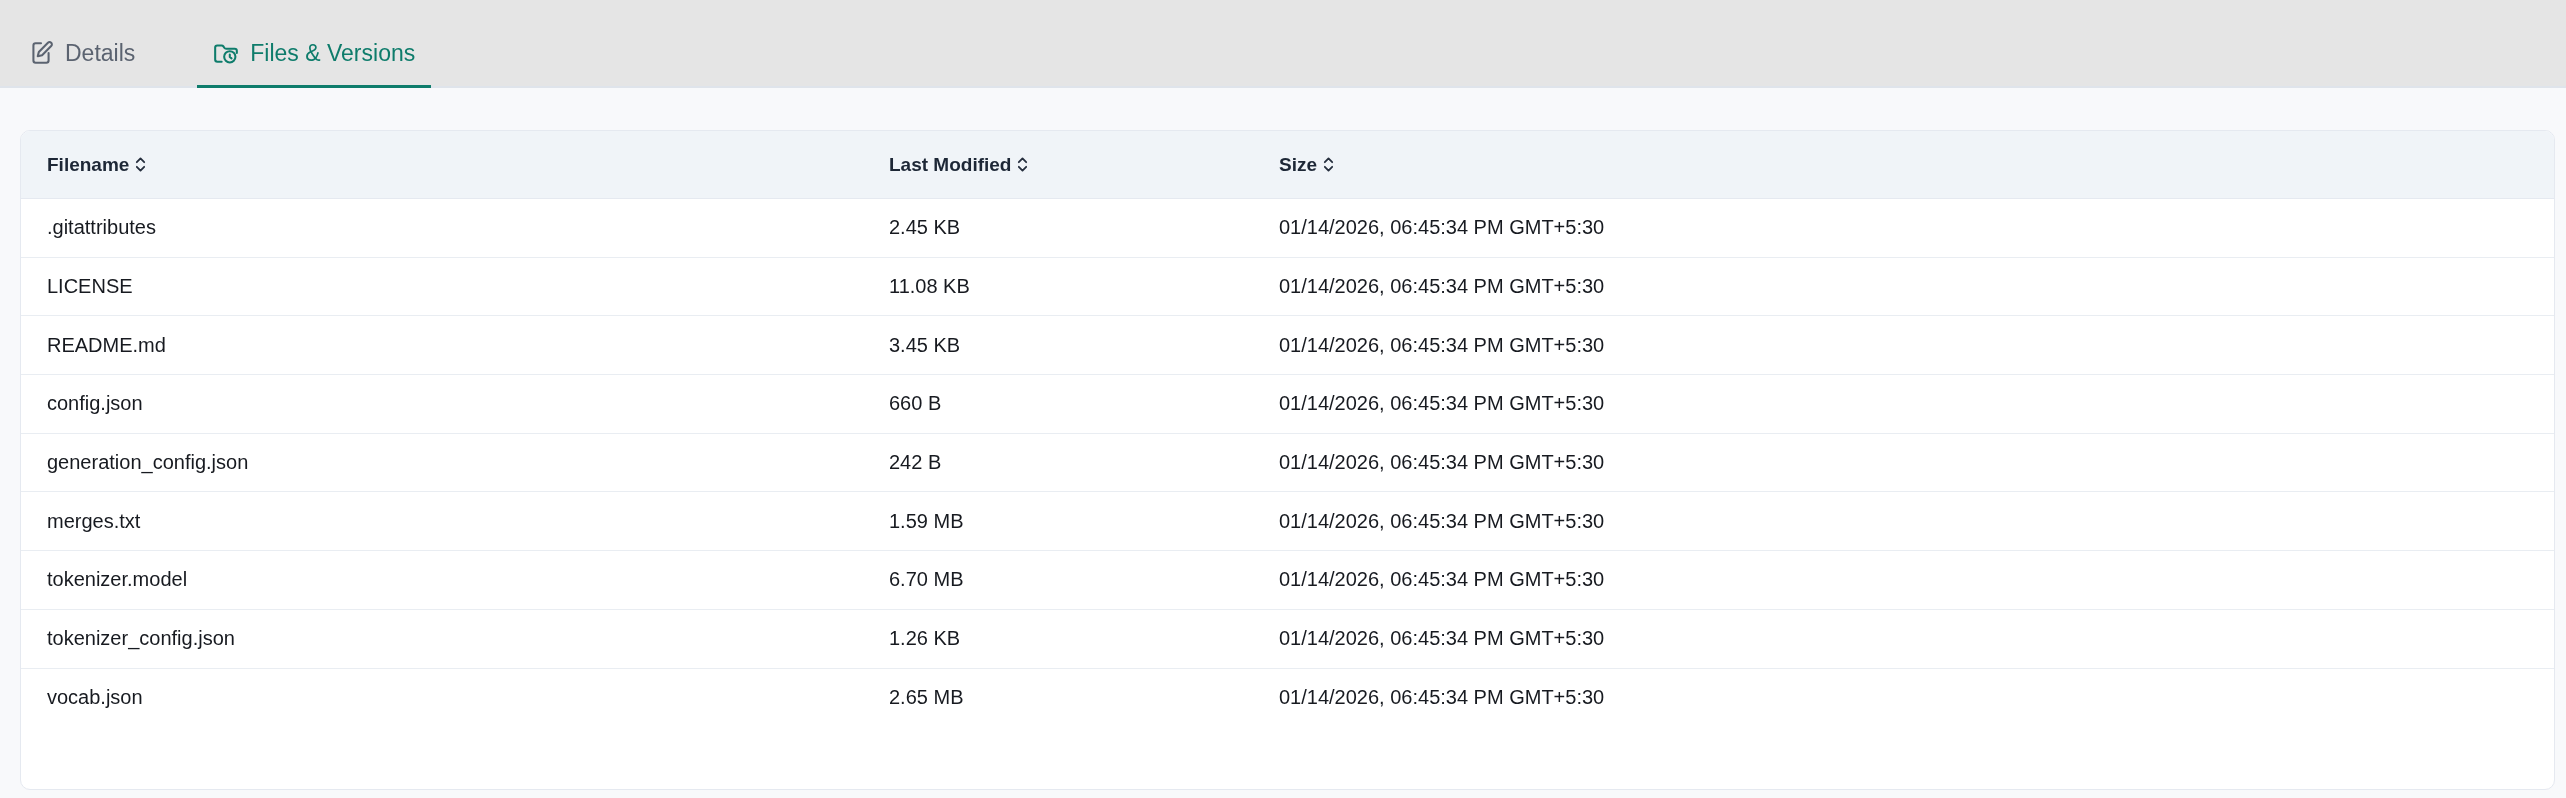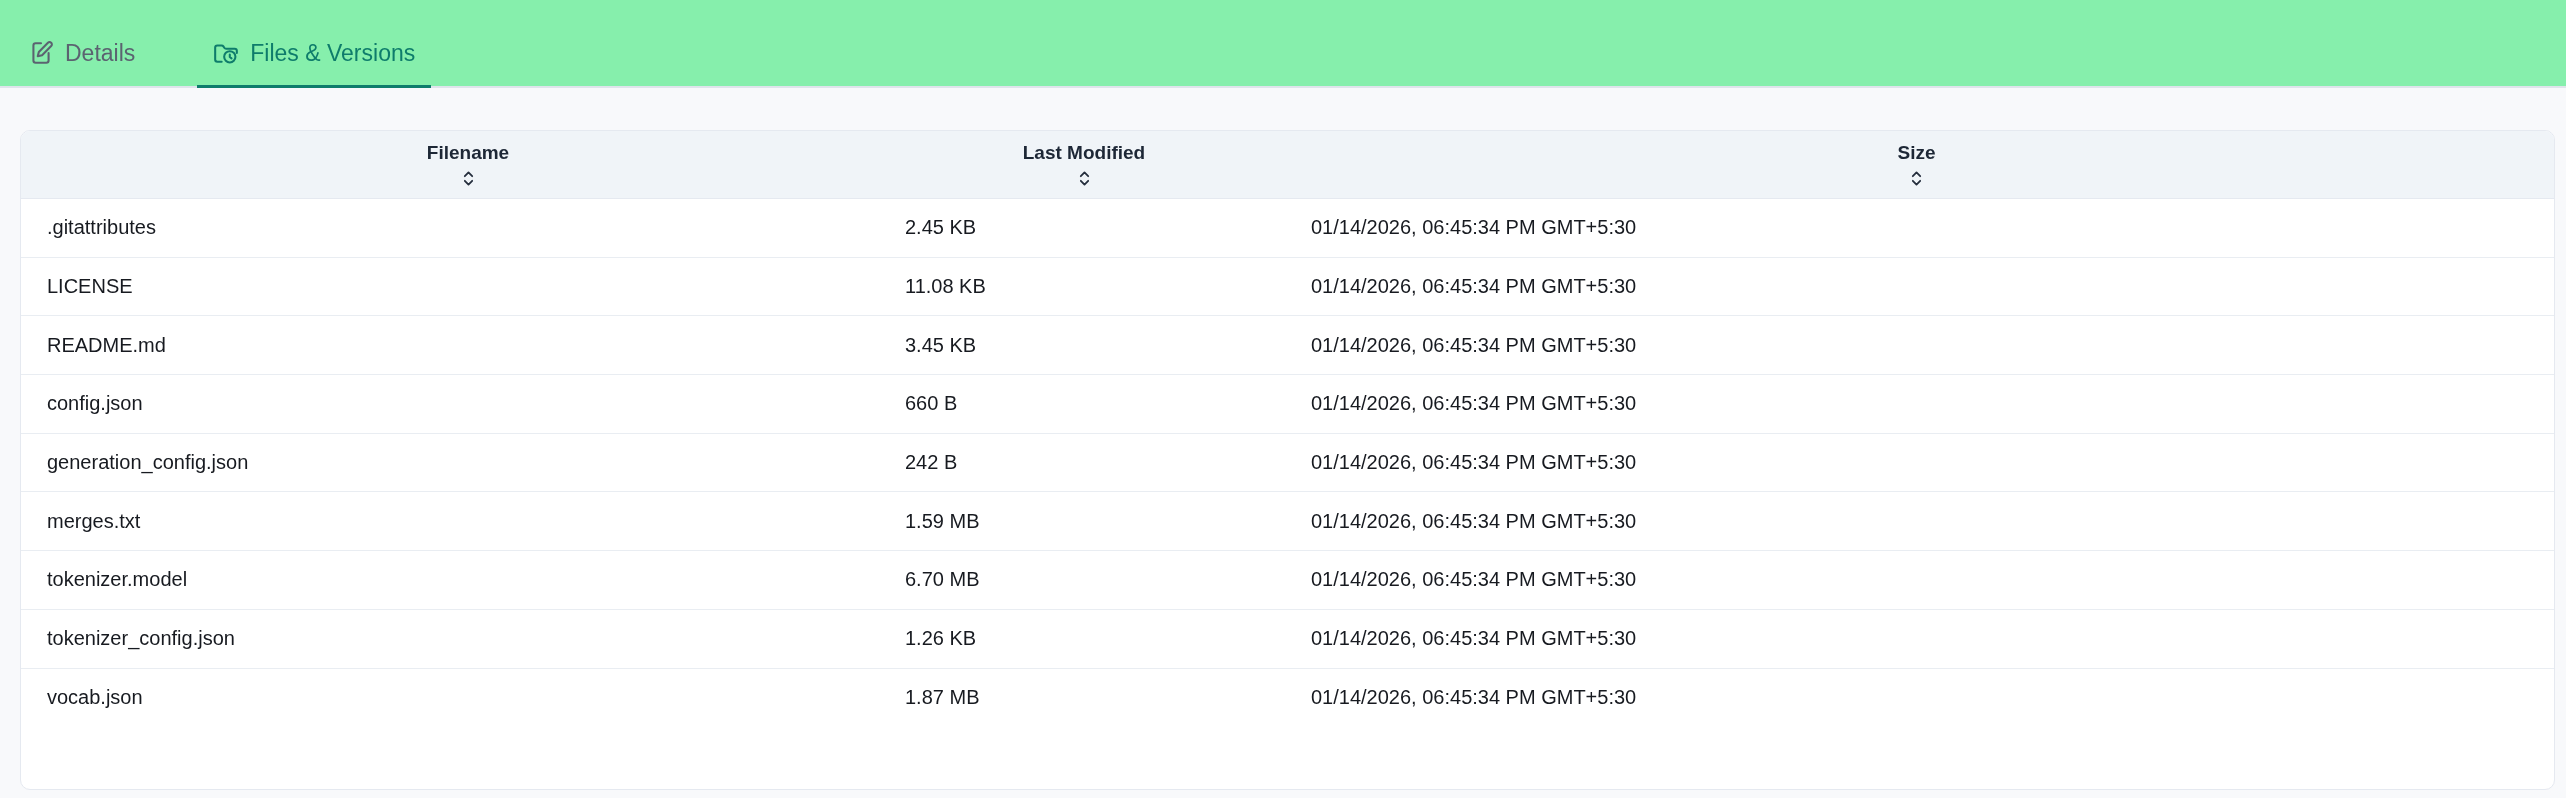--- a/index.html
+++ b/index.html
@@ -7,21 +7,21 @@
     width: 2566px; height: 798px;
     background: #f8f9fb;
     font-family: "Liberation Sans", sans-serif;
     overflow: hidden;
   }
 
   
   .tabbar {
     position: relative;
     width: 100%; height: 88px;
-    background: #86efac;
+    background: #e5e5e5;
     border-bottom: 2px solid #dfe4eb;
     display: flex;
     align-items: stretch;
     padding: 20px 12px 0 12px;
     gap: 46px;
   }
   .tab {
     position: relative;
     display: flex;
     align-items: center;
@@ -64,33 +64,31 @@
     border-bottom: 1px solid #e5e9f0;
   }
   .th {
     display: flex;
     align-items: center;
     gap: 5px;
     font-size: 19px;
     font-weight: 700;
     color: #1d2736;
     cursor: pointer;
-    flex-direction: column;
   }
   .sorter { display: flex; align-items: center; }
   .tbody .row {
     display: grid;
     grid-template-columns: 842px 390px 1fr;
     align-items: center;
     height: 58.7px;
     padding-left: 26px;
     background: #ffffff;
     font-size: 20px;
     color: #171a20;
-    gap: 16px;
   }
   .tbody .row:not(:last-child) { border-bottom: 1px solid #e9edf2; }
   .cell { white-space: nowrap; overflow: hidden; text-overflow: ellipsis; }
 </style>
 </head>
 <body>
 
 <div class="tabbar">
   <div class="tab">
     <span class="tab-icon">
@@ -190,17 +188,17 @@
   </div>
 
   <div class="row">
     <div class="cell">tokenizer_config.json</div>
     <div class="cell">1.26 KB</div>
     <div class="cell">01/14/2026, 06:45:34 PM GMT+5:30</div>
   </div>
 
   <div class="row">
     <div class="cell">vocab.json</div>
-    <div class="cell">1.87 MB</div>
+    <div class="cell">2.65 MB</div>
     <div class="cell">01/14/2026, 06:45:34 PM GMT+5:30</div>
   </div>
 </div>
 </div>
 
 </body></html>

